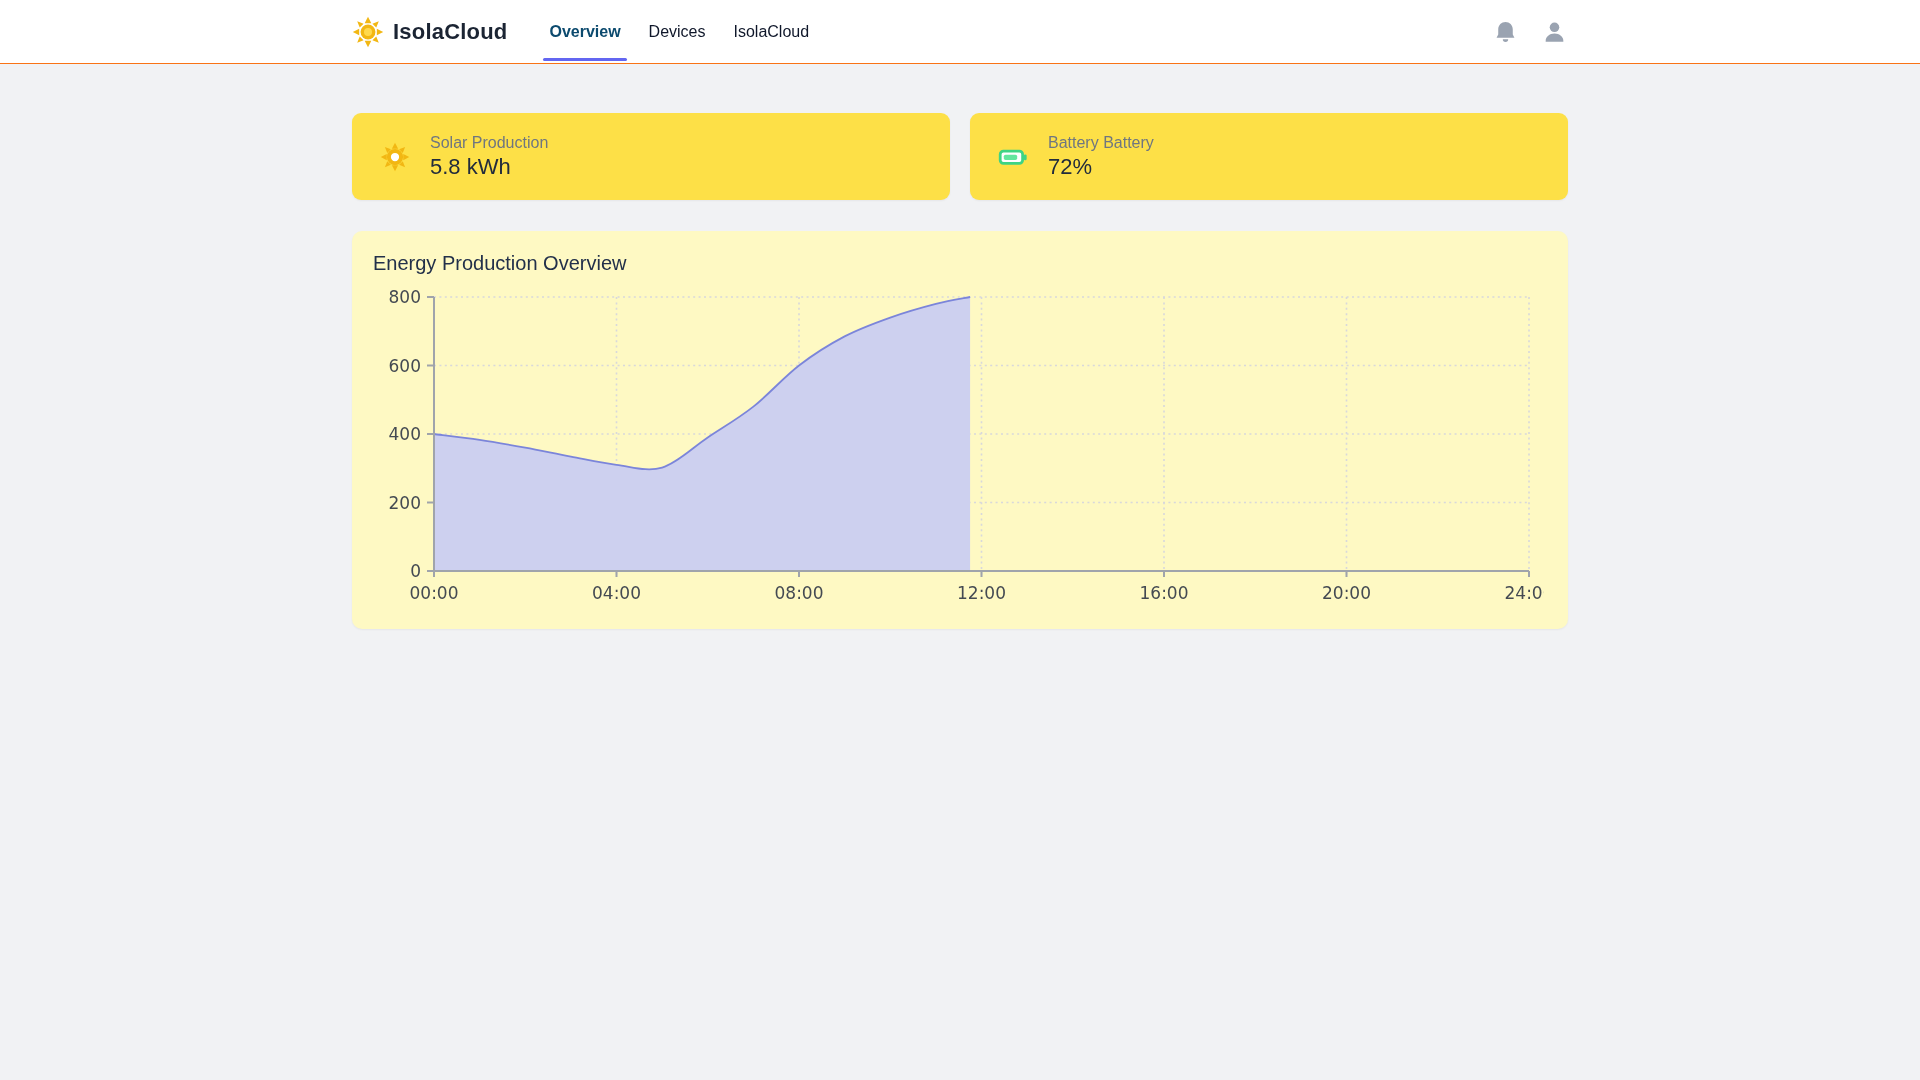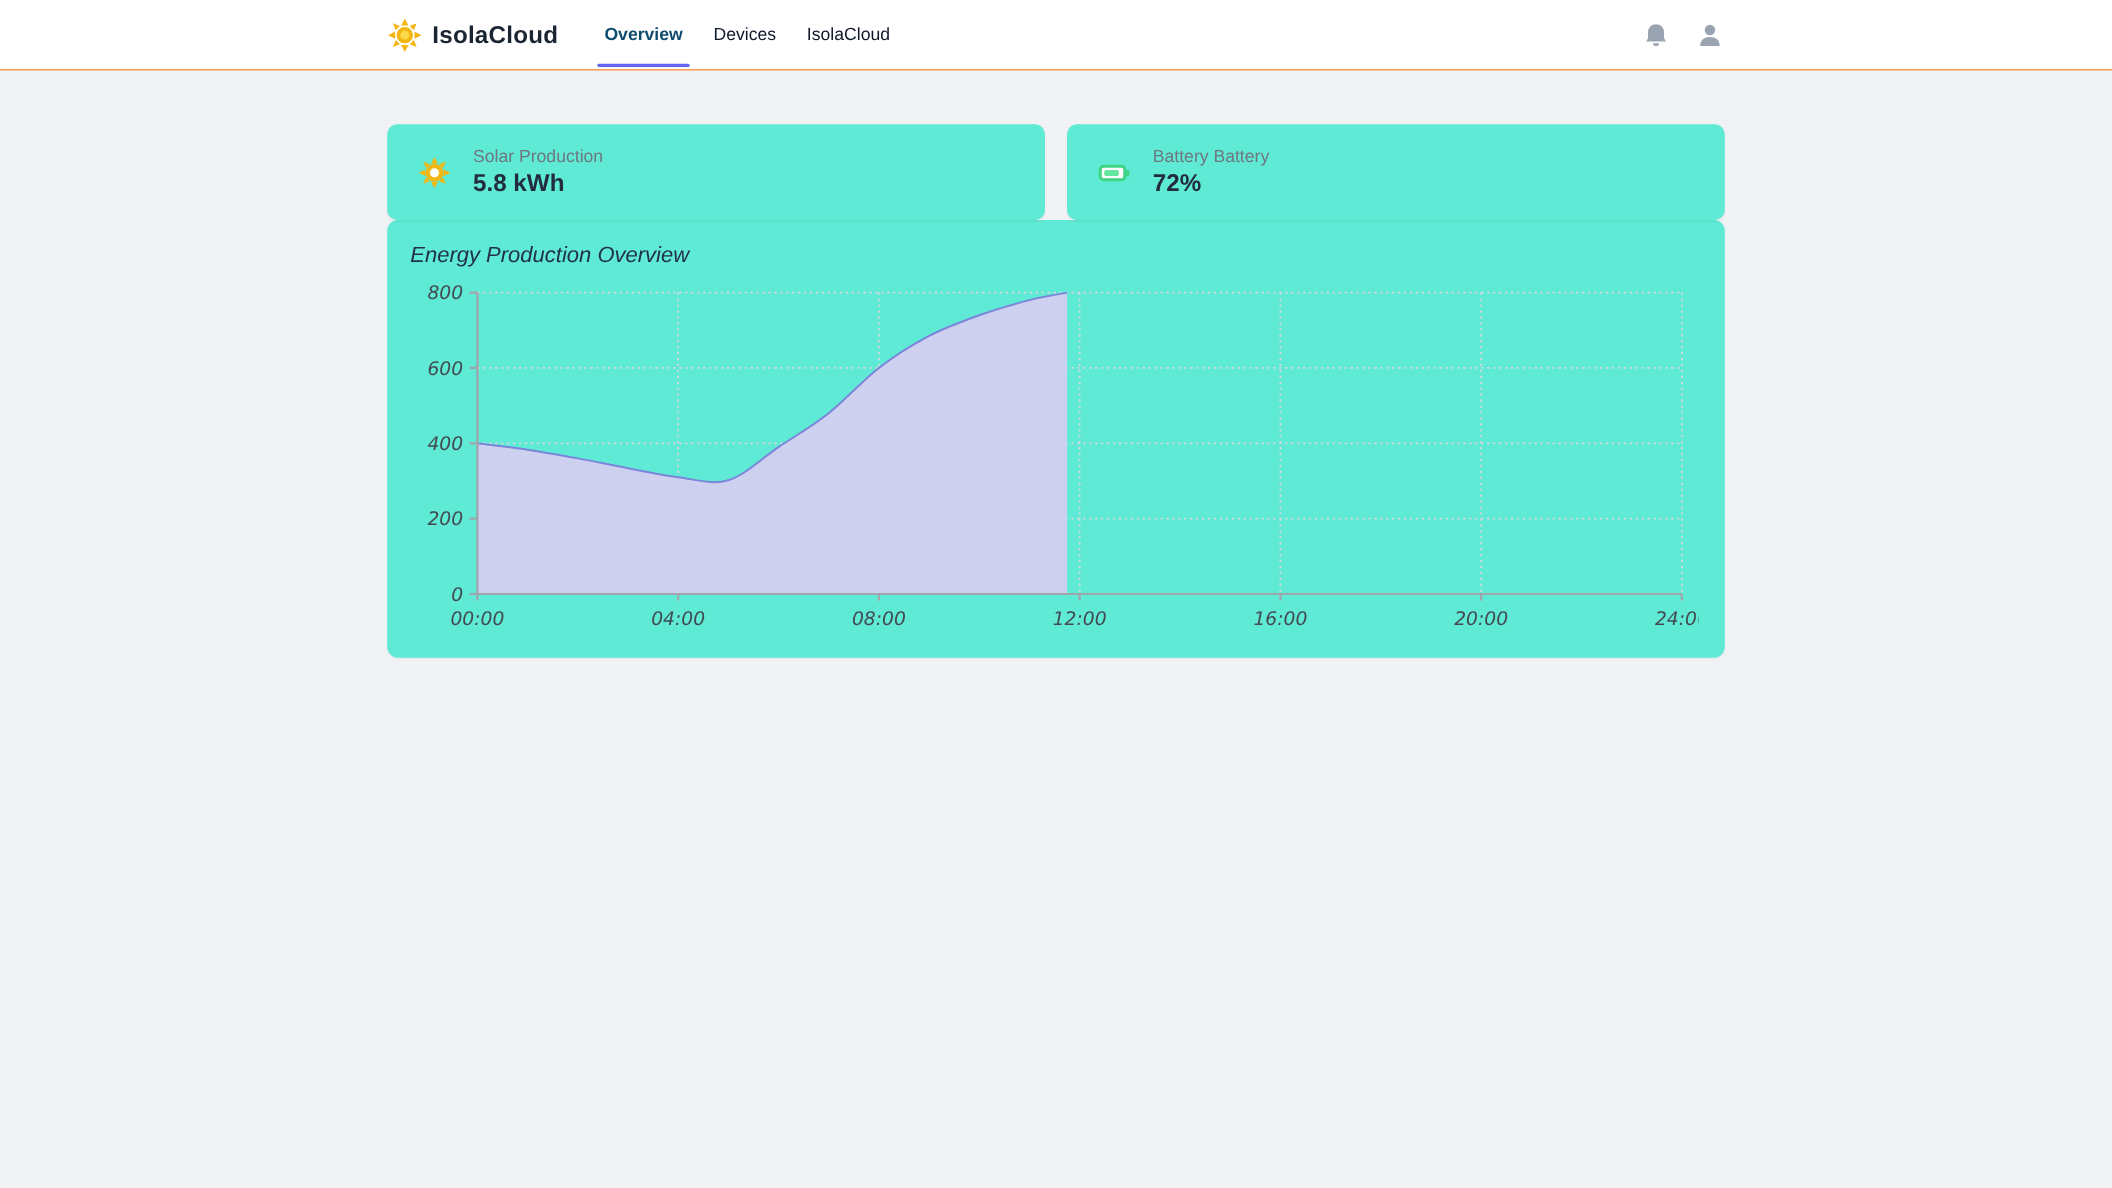--- a/index.html
+++ b/index.html
@@ -27,35 +27,34 @@
     content:""; position:absolute; left:8px; right:8px; bottom:3px;
     height:3px; background:#6366f1; border-radius:2px;
   }
   .header-spacer { flex:1; }
   .header-actions { display:flex; align-items:center; gap:22px; }
   .icon-btn { display:flex; align-items:center; justify-content:center; cursor:pointer; }
 
   
   .stats-row { display:flex; gap:20px; margin-top:49px; }
   .stat-card {
-    flex:1; background:#5eead4; border-radius:9px; height:87px;
+    flex:1; background:#fde047; border-radius:9px; height:87px;
     display:flex; align-items:center; padding-left:26px;
     box-shadow:0 1px 2px rgba(16,24,40,.05);
   }
   .stat-icon { width:34px; height:34px; flex:0 0 34px; display:flex; align-items:center; justify-content:center; }
   .stat-text { margin-left:18px; display:flex; flex-direction:column; gap:2px; }
   .stat-label { font-size:16px; color:#6f7680; }
-  .stat-value { font-size:22px; font-weight:700; color:#222c3c; }
+  .stat-value { font-size:22px; font-weight:400; color:#222c3c; }
 
   
   .chart-card {
-    background:#5eead4; border-radius:10px; 
+    background:#fef9c3; border-radius:10px; margin-top:31px;
     padding:21px 24px 14px 24px;
     box-shadow:0 1px 2px rgba(16,24,40,.05);
-    font-style:italic;
   }
   .chart-title { font-size:20px; font-weight:500; color:#22304a; margin-left:-3px; }
   .chart-wrap { margin-top:6px; }
   .chart-wrap svg { display:block; width:100%; height:auto; }
   .tick-label { font-family:"DejaVu Sans",sans-serif; font-size:17px; fill:#444a52; }
 </style>
 </head>
 <body>
 
 <div class="header">

